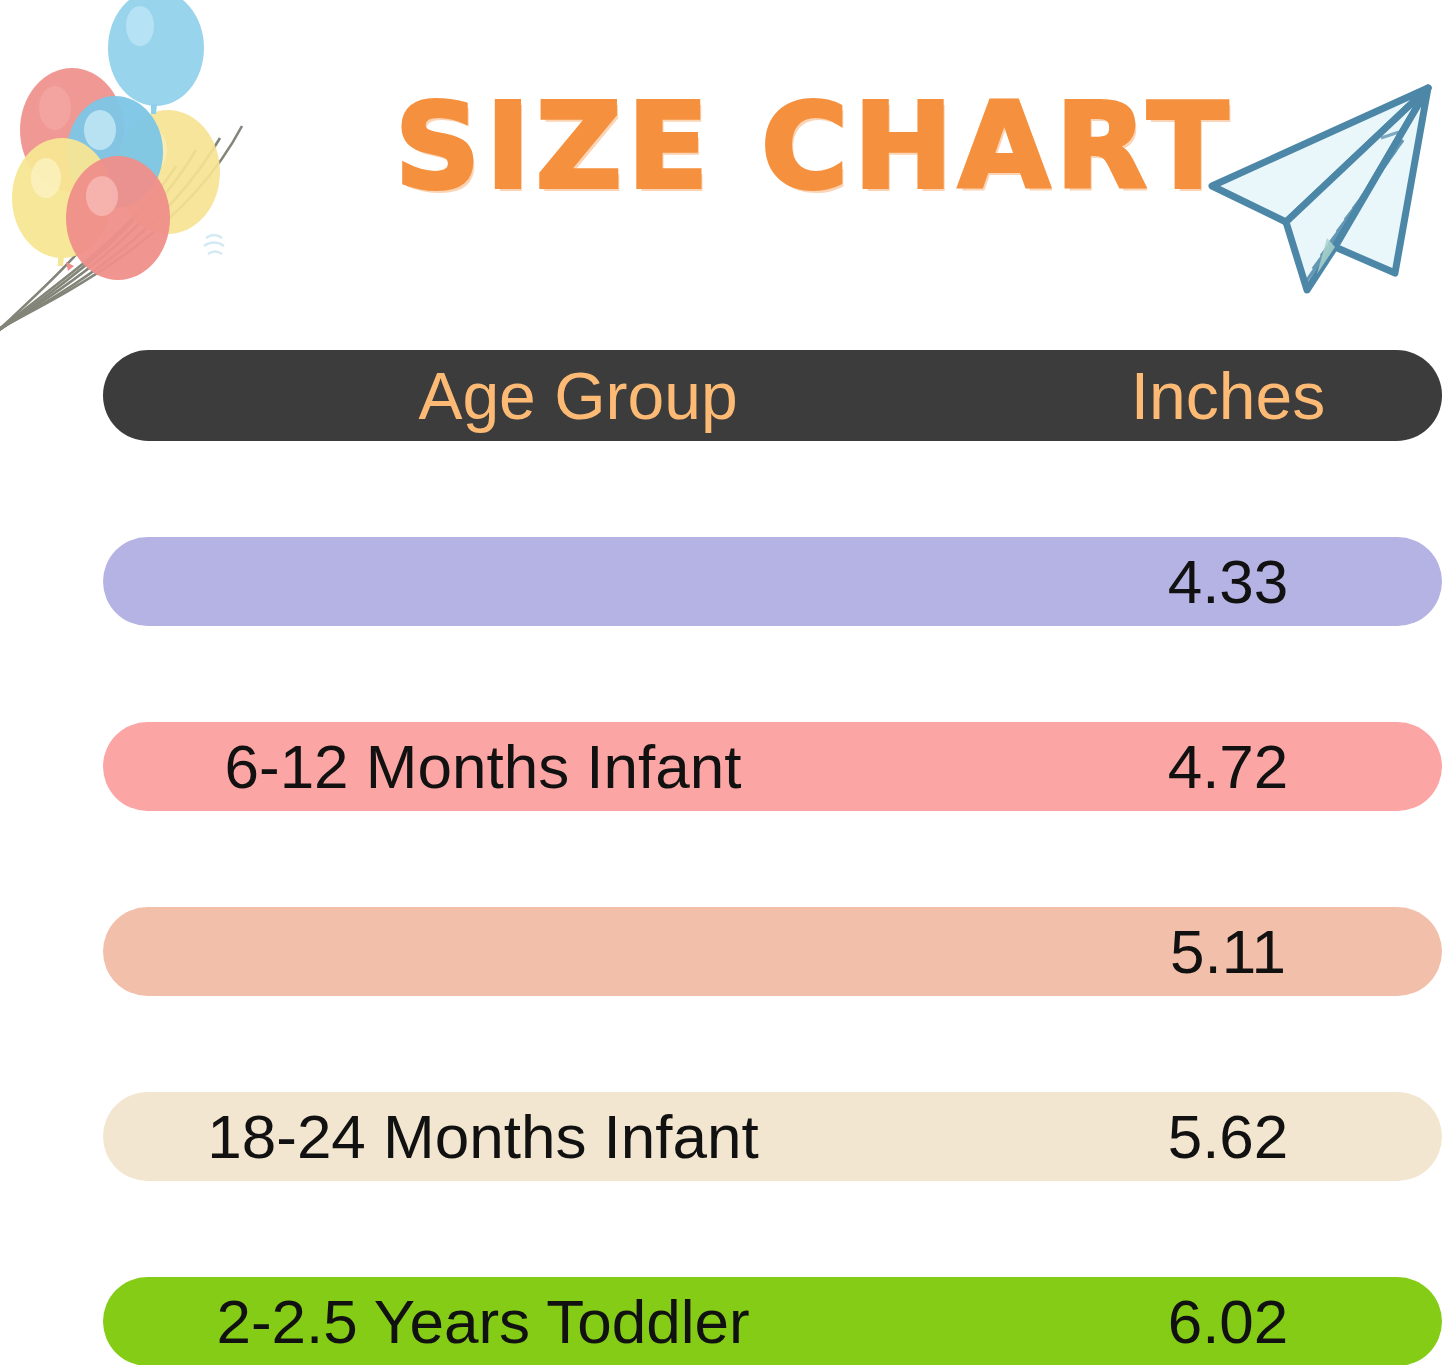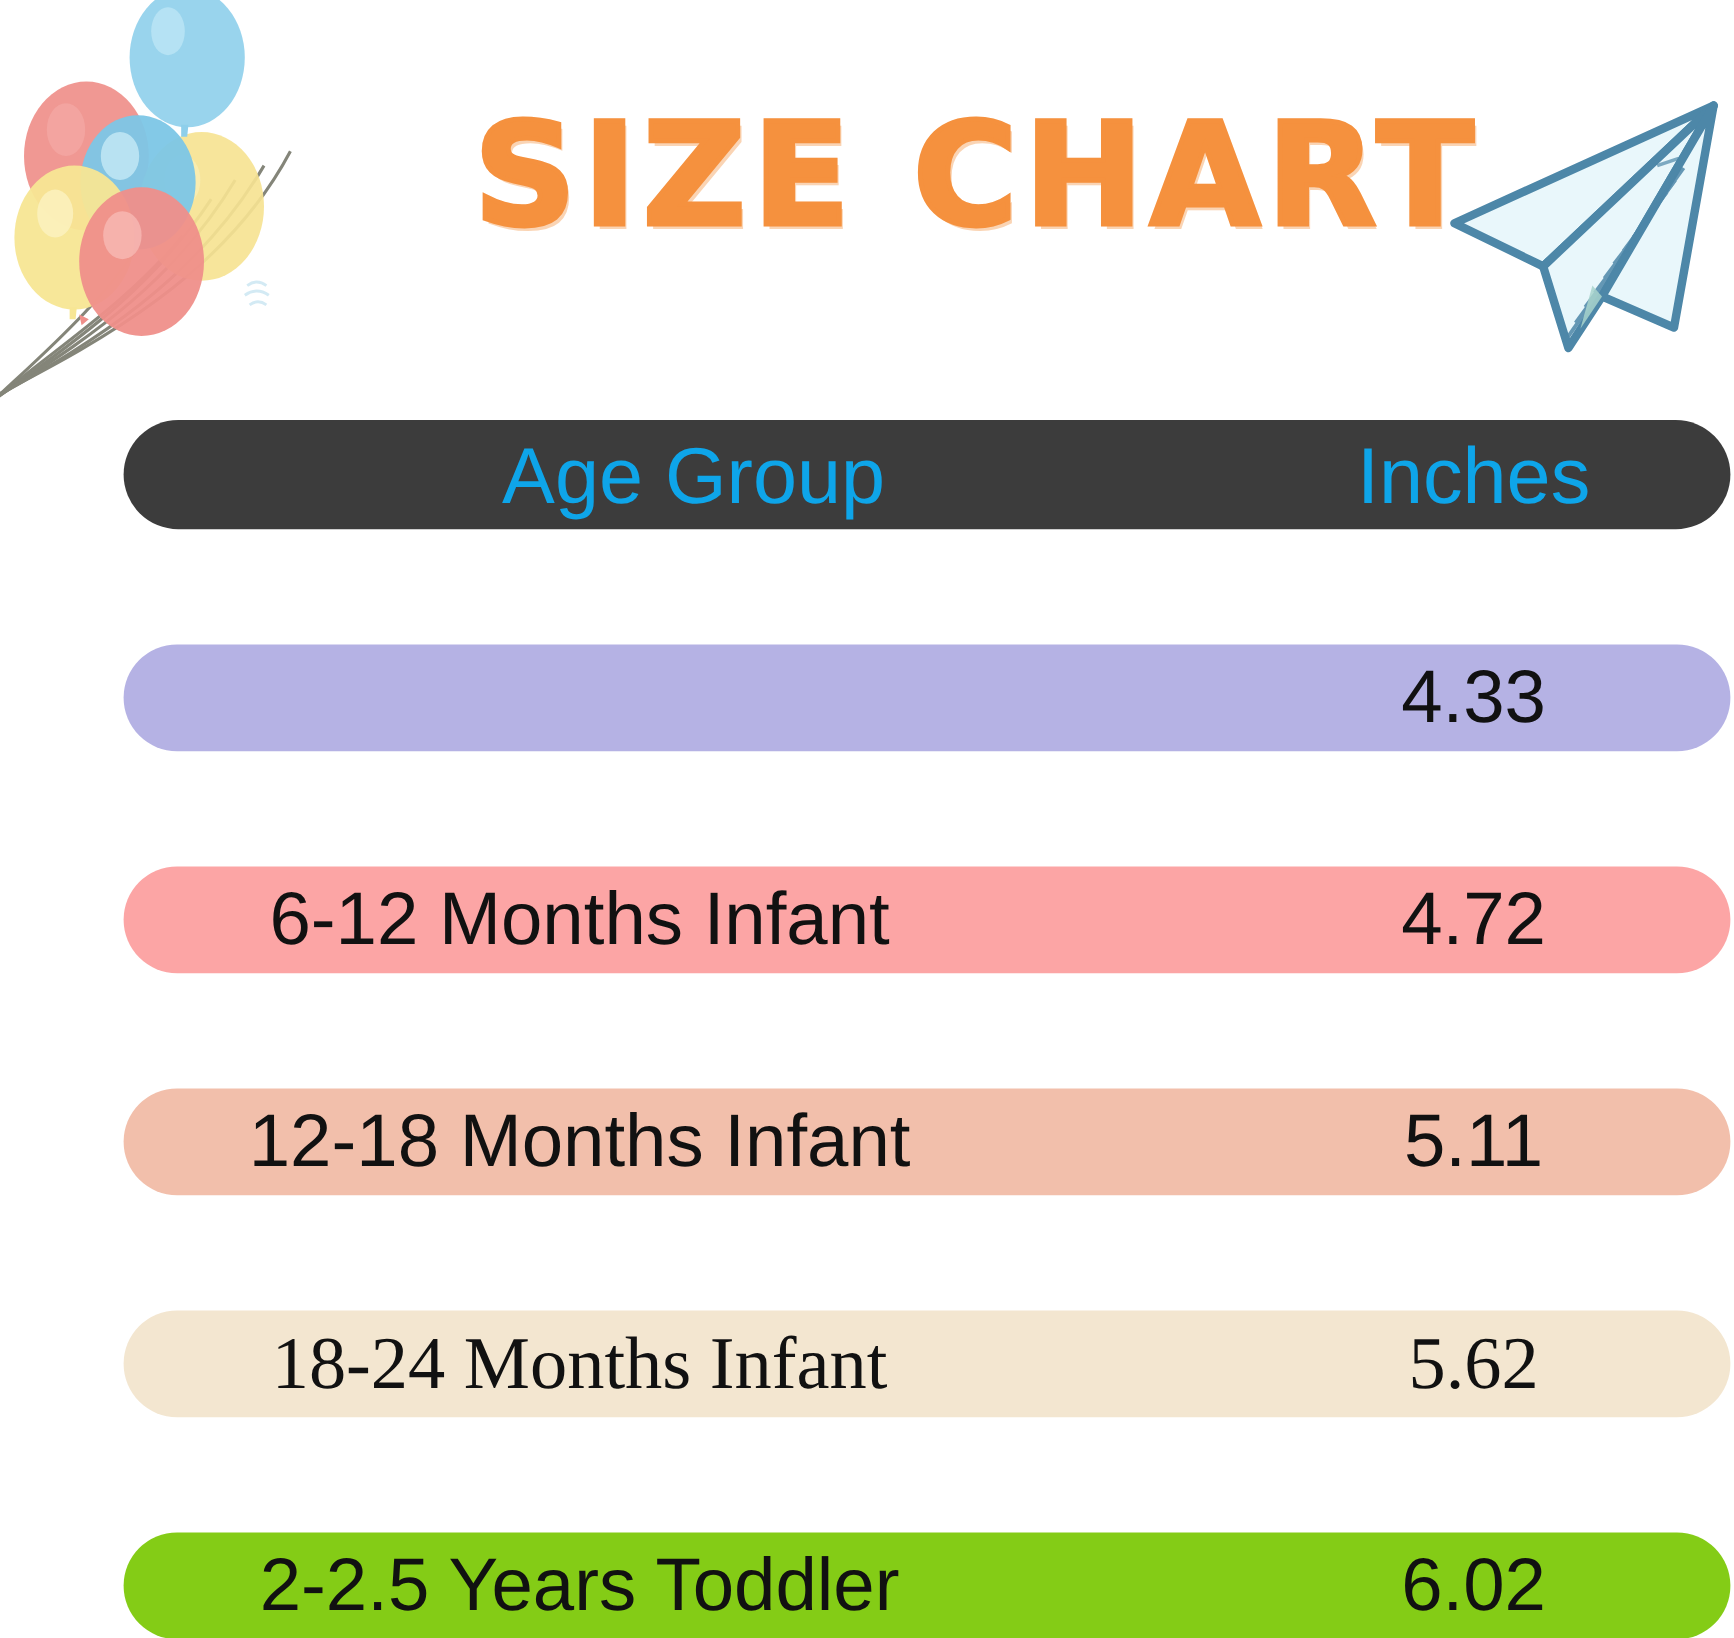--- a/index.html
+++ b/index.html
@@ -106,21 +106,21 @@
     width: 440px;
     text-align: center;
     font-size: 62px;
     line-height: 64px;
     color: #111111;
     white-space: nowrap;
   }
 
   .header-row .cell-label,
   .header-row .cell-value {
-    color: #0ea5e9;
+    color: #fdba74;
     font-size: 66px;
     line-height: 68px;
   }
   .header-row .cell-label { left: 95px; width: 760px; }
   .header-row .cell-value { left: 905px; width: 440px; }
 
   .gap { height: 96px; }
   .gap-first { height: 96px; }
 </style>
 </head>
@@ -213,27 +213,26 @@
     <div class="gap"></div>
 
     <div class="row" style="background: #fca5a5;">
       <div class="cell-label">6-12 Months Infant</div>
       <div class="cell-value">4.72</div>
     </div>
 
     <div class="gap"></div>
 
     <div class="row" style="background: rgb(242, 191, 171);">
-      <div class="cell-label">12-18 Months Infant</div>
       <div class="cell-value">5.11</div>
     </div>
 
     <div class="gap"></div>
 
-    <div class="row" style="background: rgb(243, 230, 208); font-family: Liberation Serif, serif;">
+    <div class="row" style="background: rgb(243, 230, 208);">
       <div class="cell-label">18-24 Months Infant</div>
       <div class="cell-value">5.62</div>
     </div>
 
     <div class="gap"></div>
 
     <div class="row" style="background: #84cc16;">
       <div class="cell-label">2-2.5 Years Toddler</div>
       <div class="cell-value">6.02</div>
     </div>

